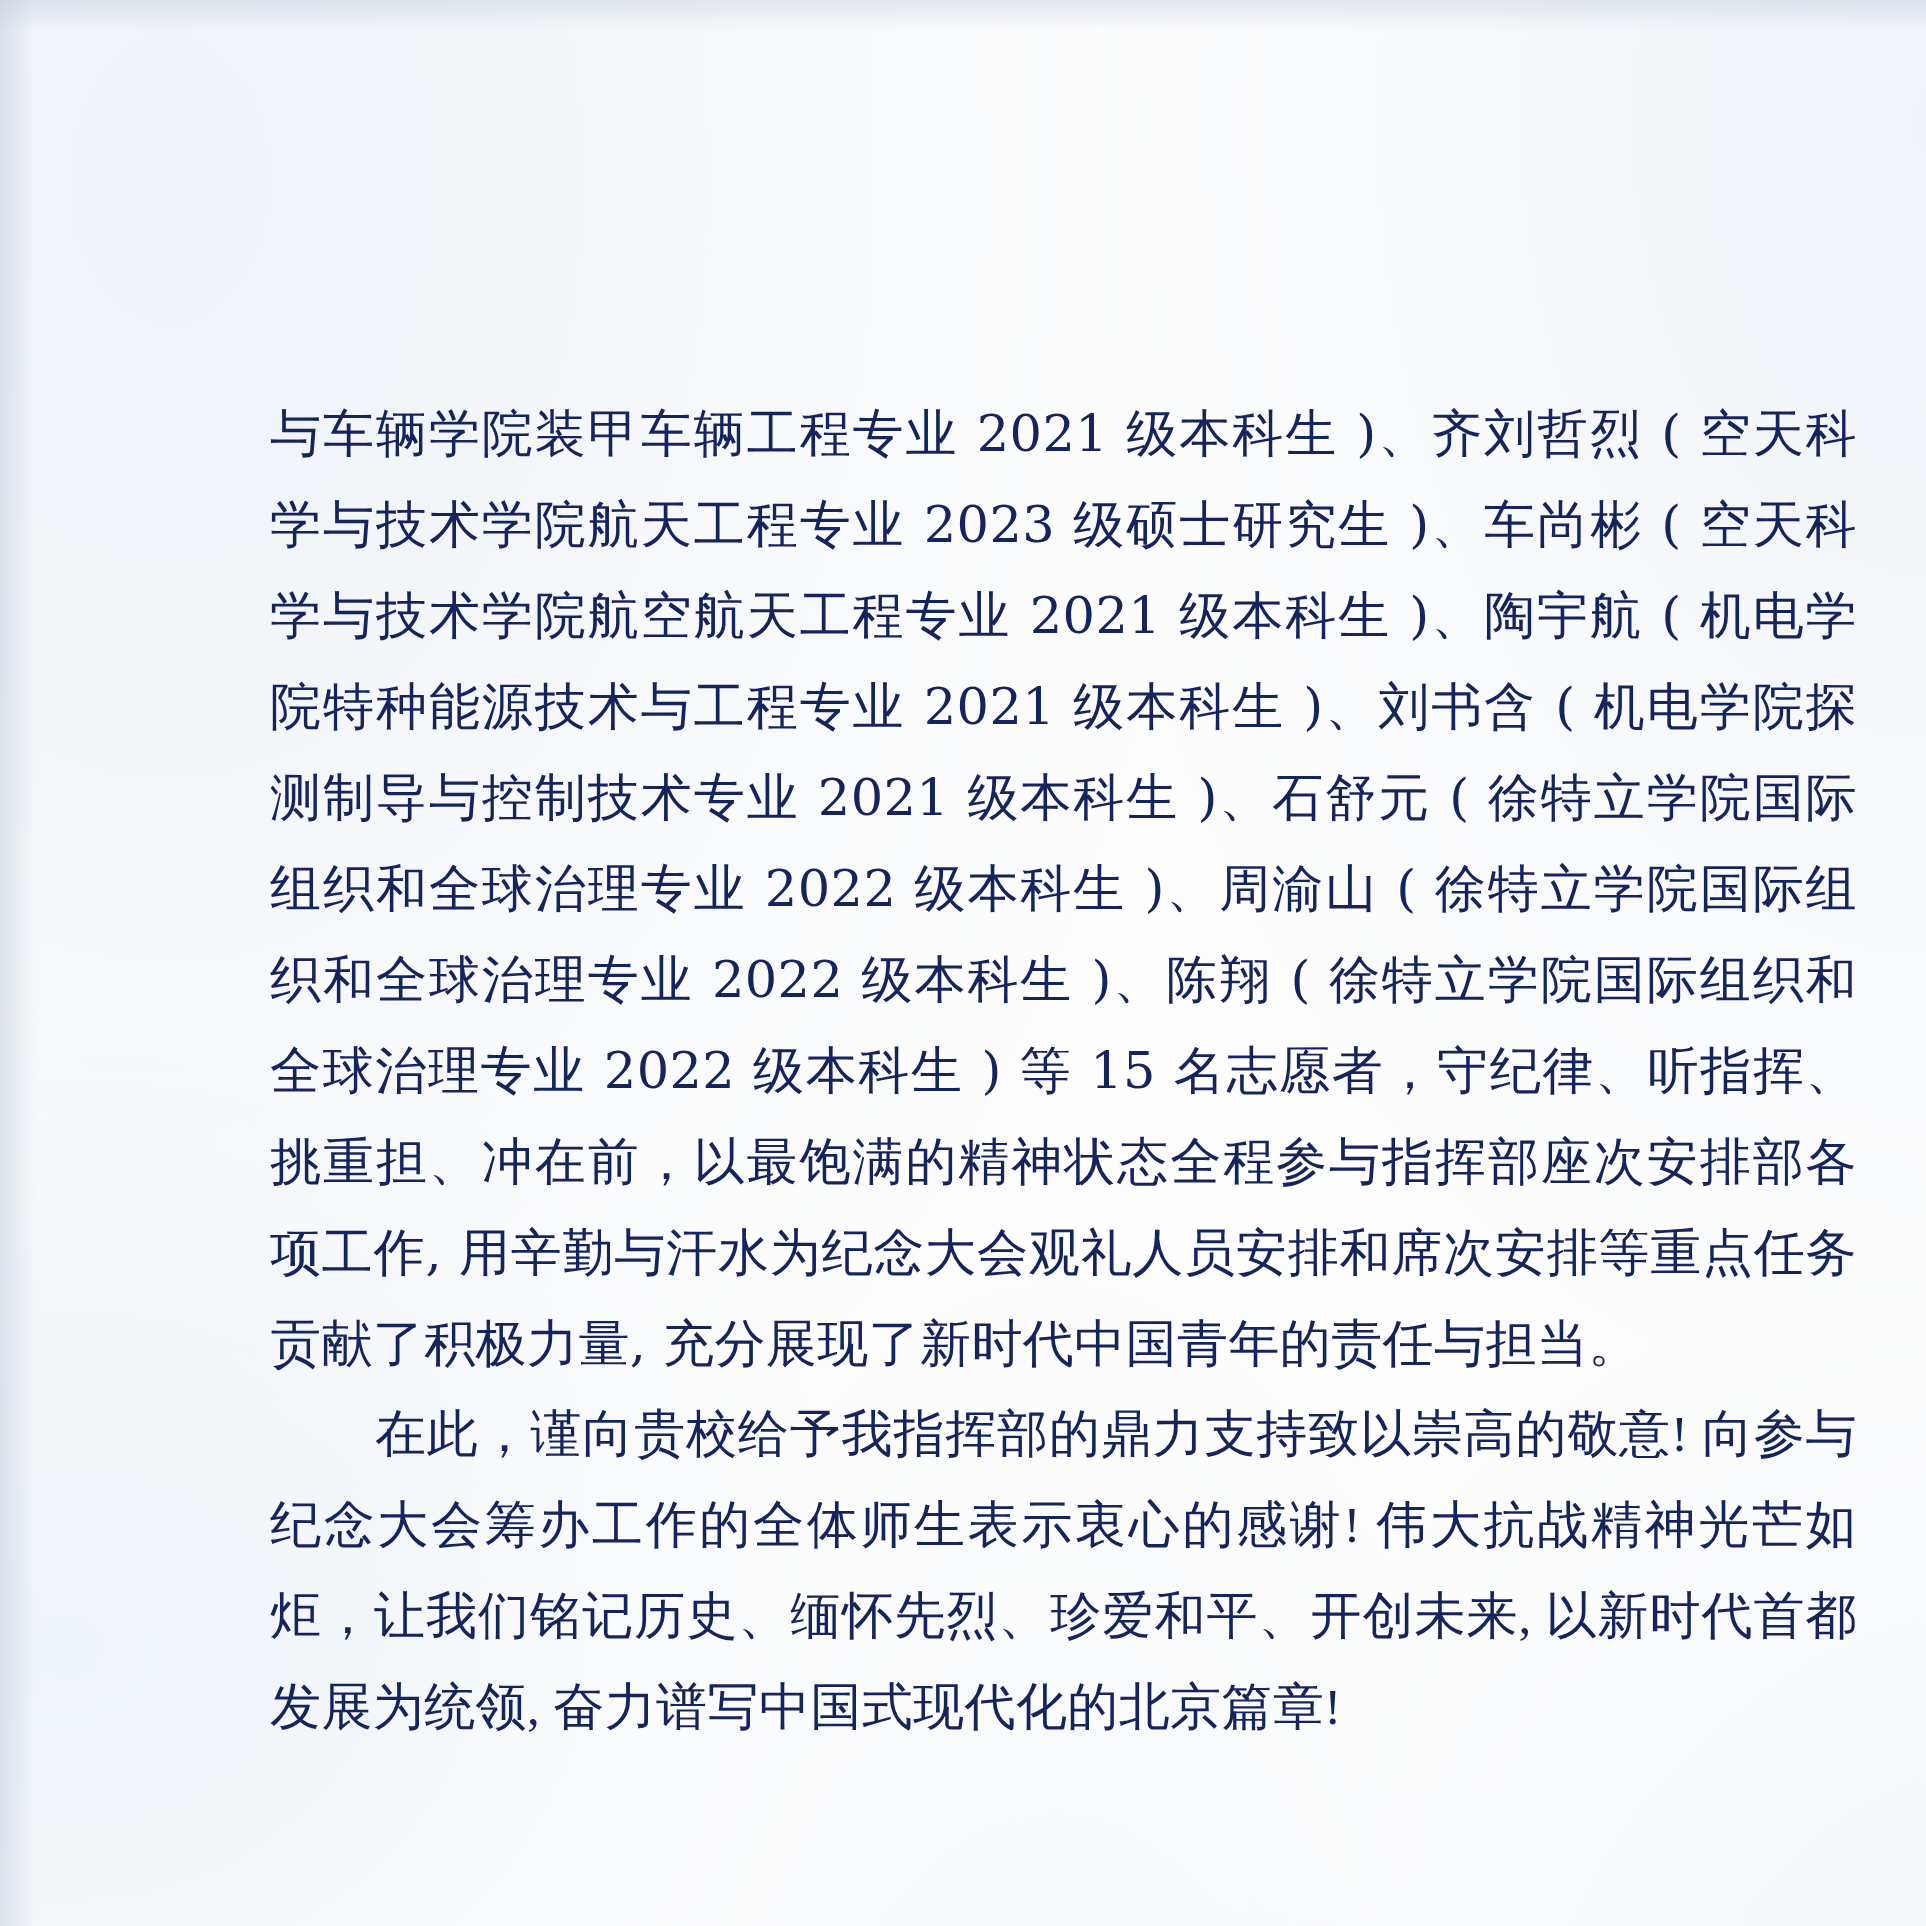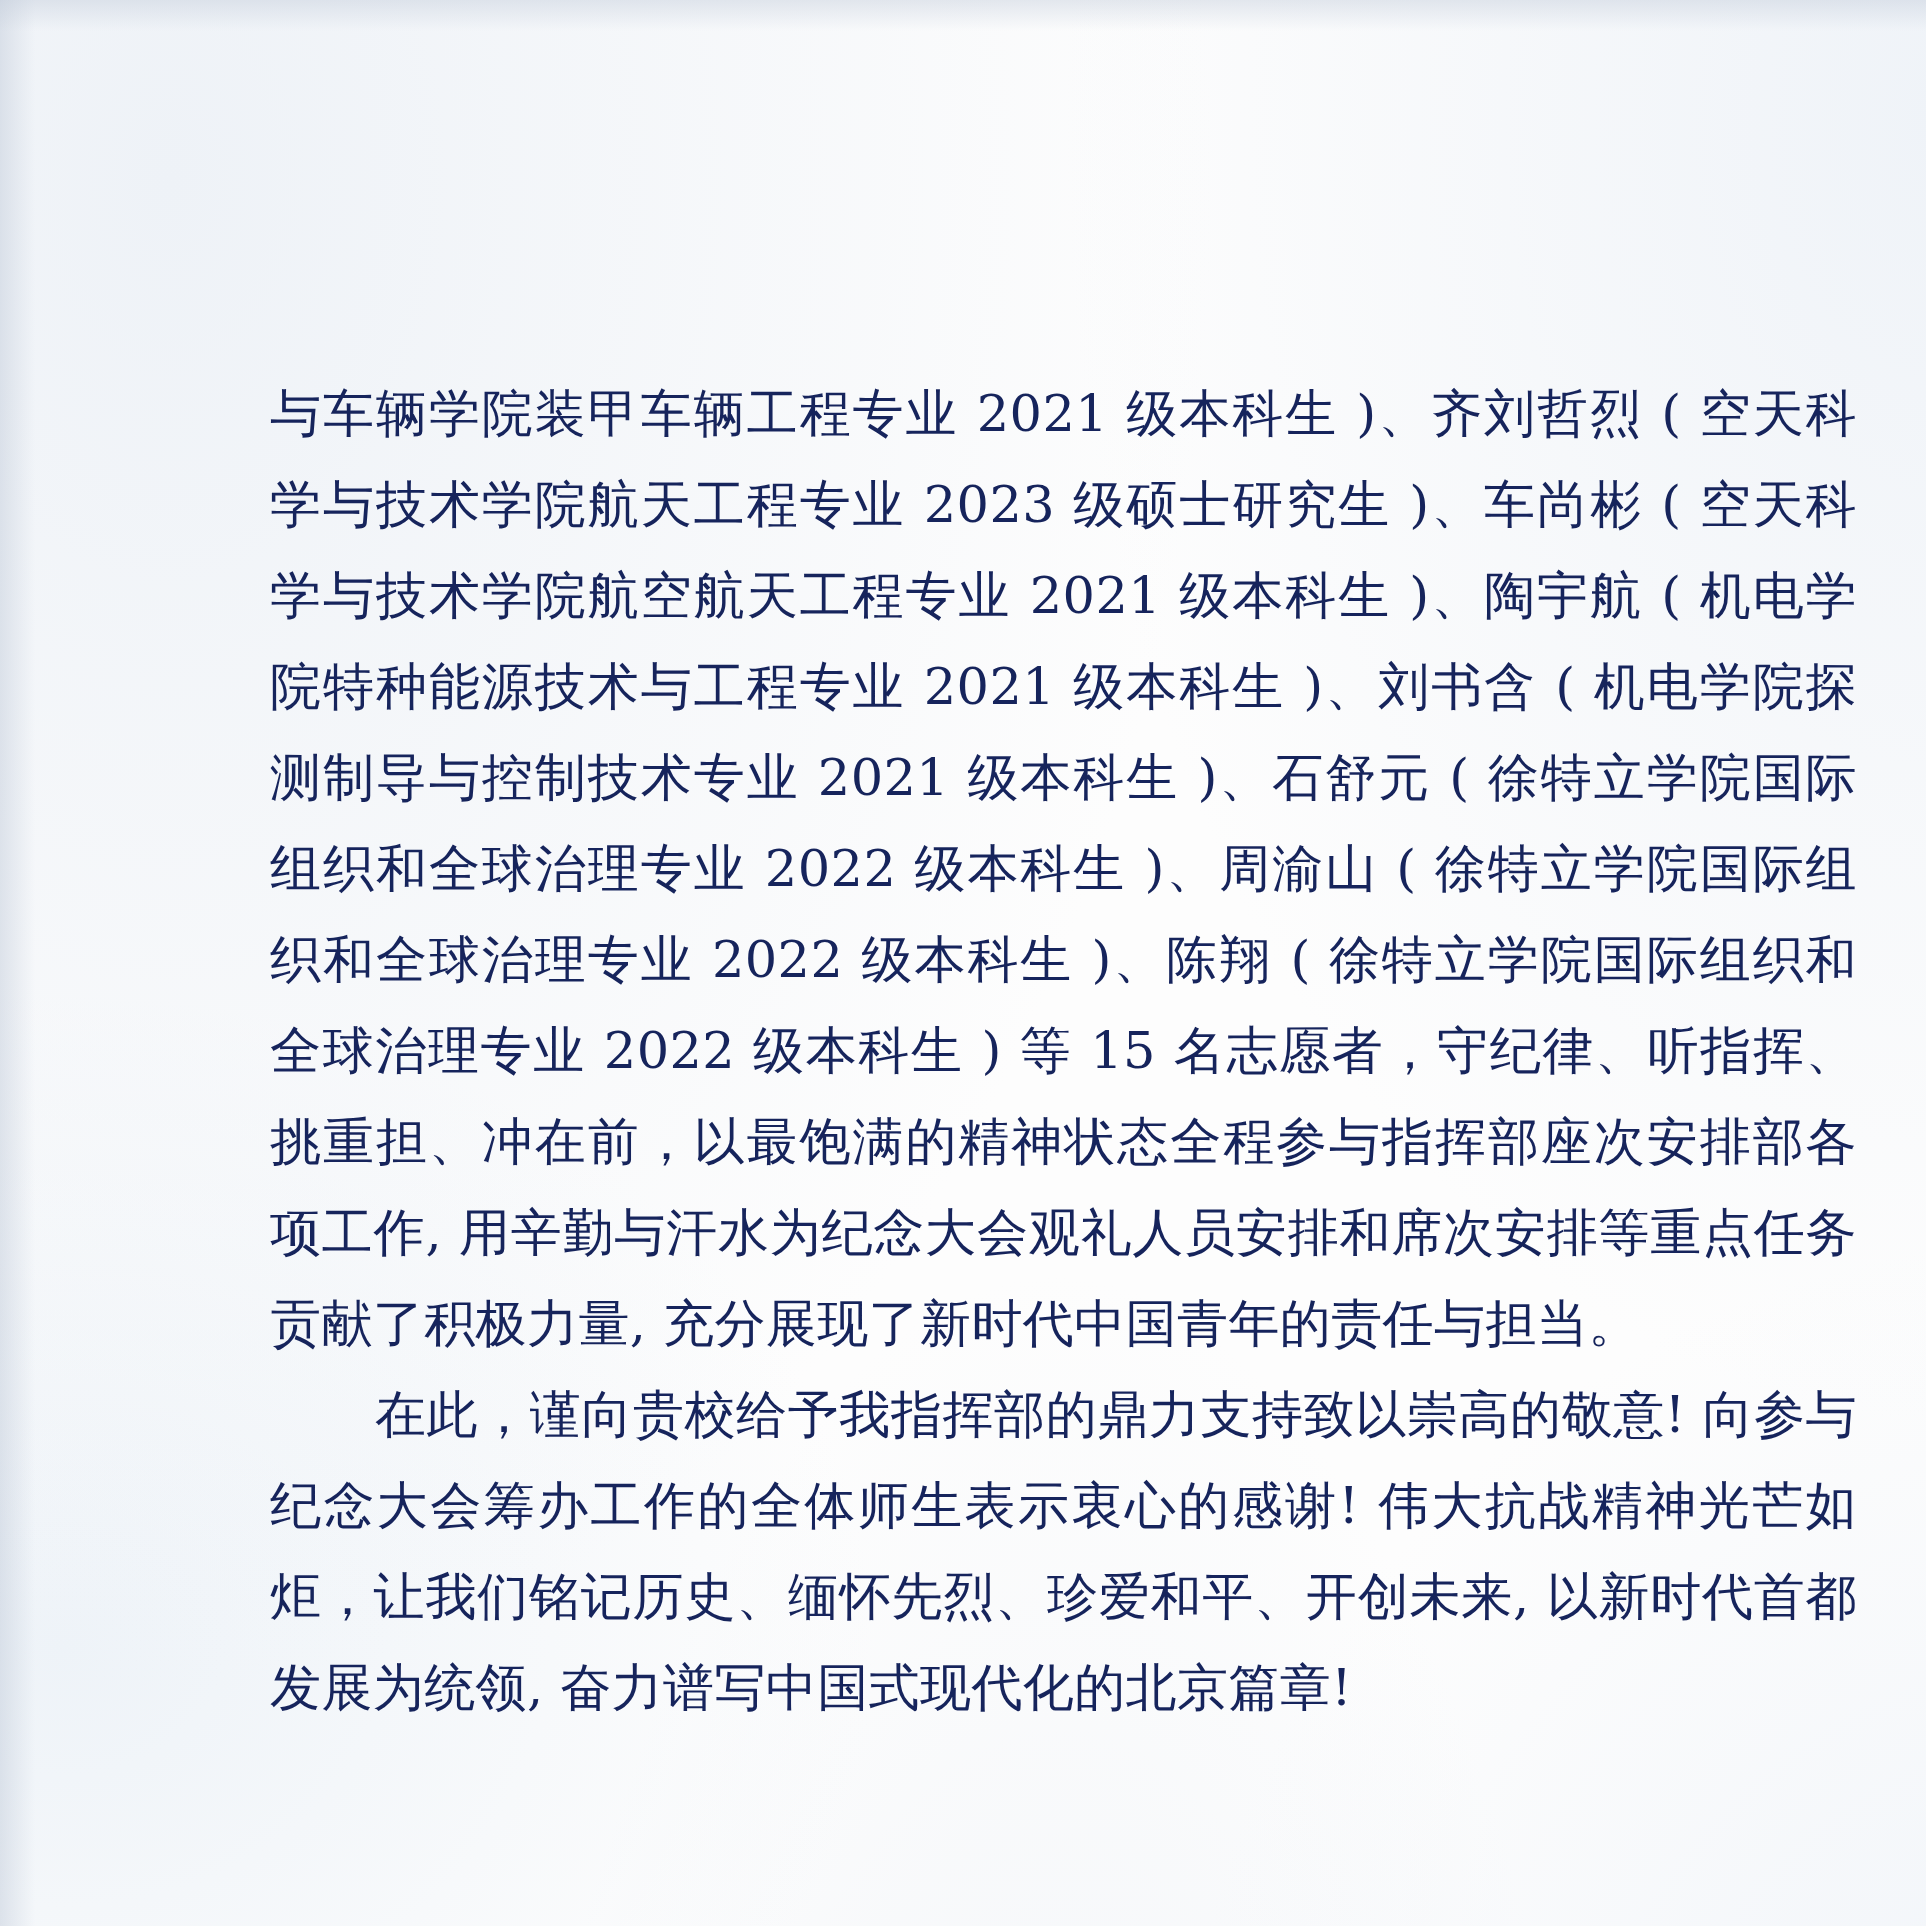--- a/index.html
+++ b/index.html
@@ -25,39 +25,40 @@
   }
   .sheet {
     position: absolute;
     left: 0; top: 0;
     width: 2111px;
     height: 2995px;
   }
   .body-text {
     position: absolute;
     left: 270px;
-    top: 368px;
+    top: 388px;
     width: 1587px;
     color: #16245c;
     font-size: 51px;
     line-height: 91px;
     letter-spacing: 0.4px;
     text-align: justify;
     text-justify: inter-character;
   }
   .para {
     margin: 0 0 0 0;
     text-align: justify;
     text-justify: inter-character;
   }
   .para.indent {
     text-indent: 105px;
   }
   .para + .para {
     margin-top: 0;
+    font-family: Liberation Serif, serif;
   }
   .edge-shadow-left {
     position: absolute;
     left: 0; top: 0;
     width: 35px; height: 2995px;
     background: linear-gradient(to right, rgba(190,200,215,0.45), rgba(255,255,255,0));
   }
   .edge-shadow-top {
     position: absolute;
     left: 0; top: 0;

